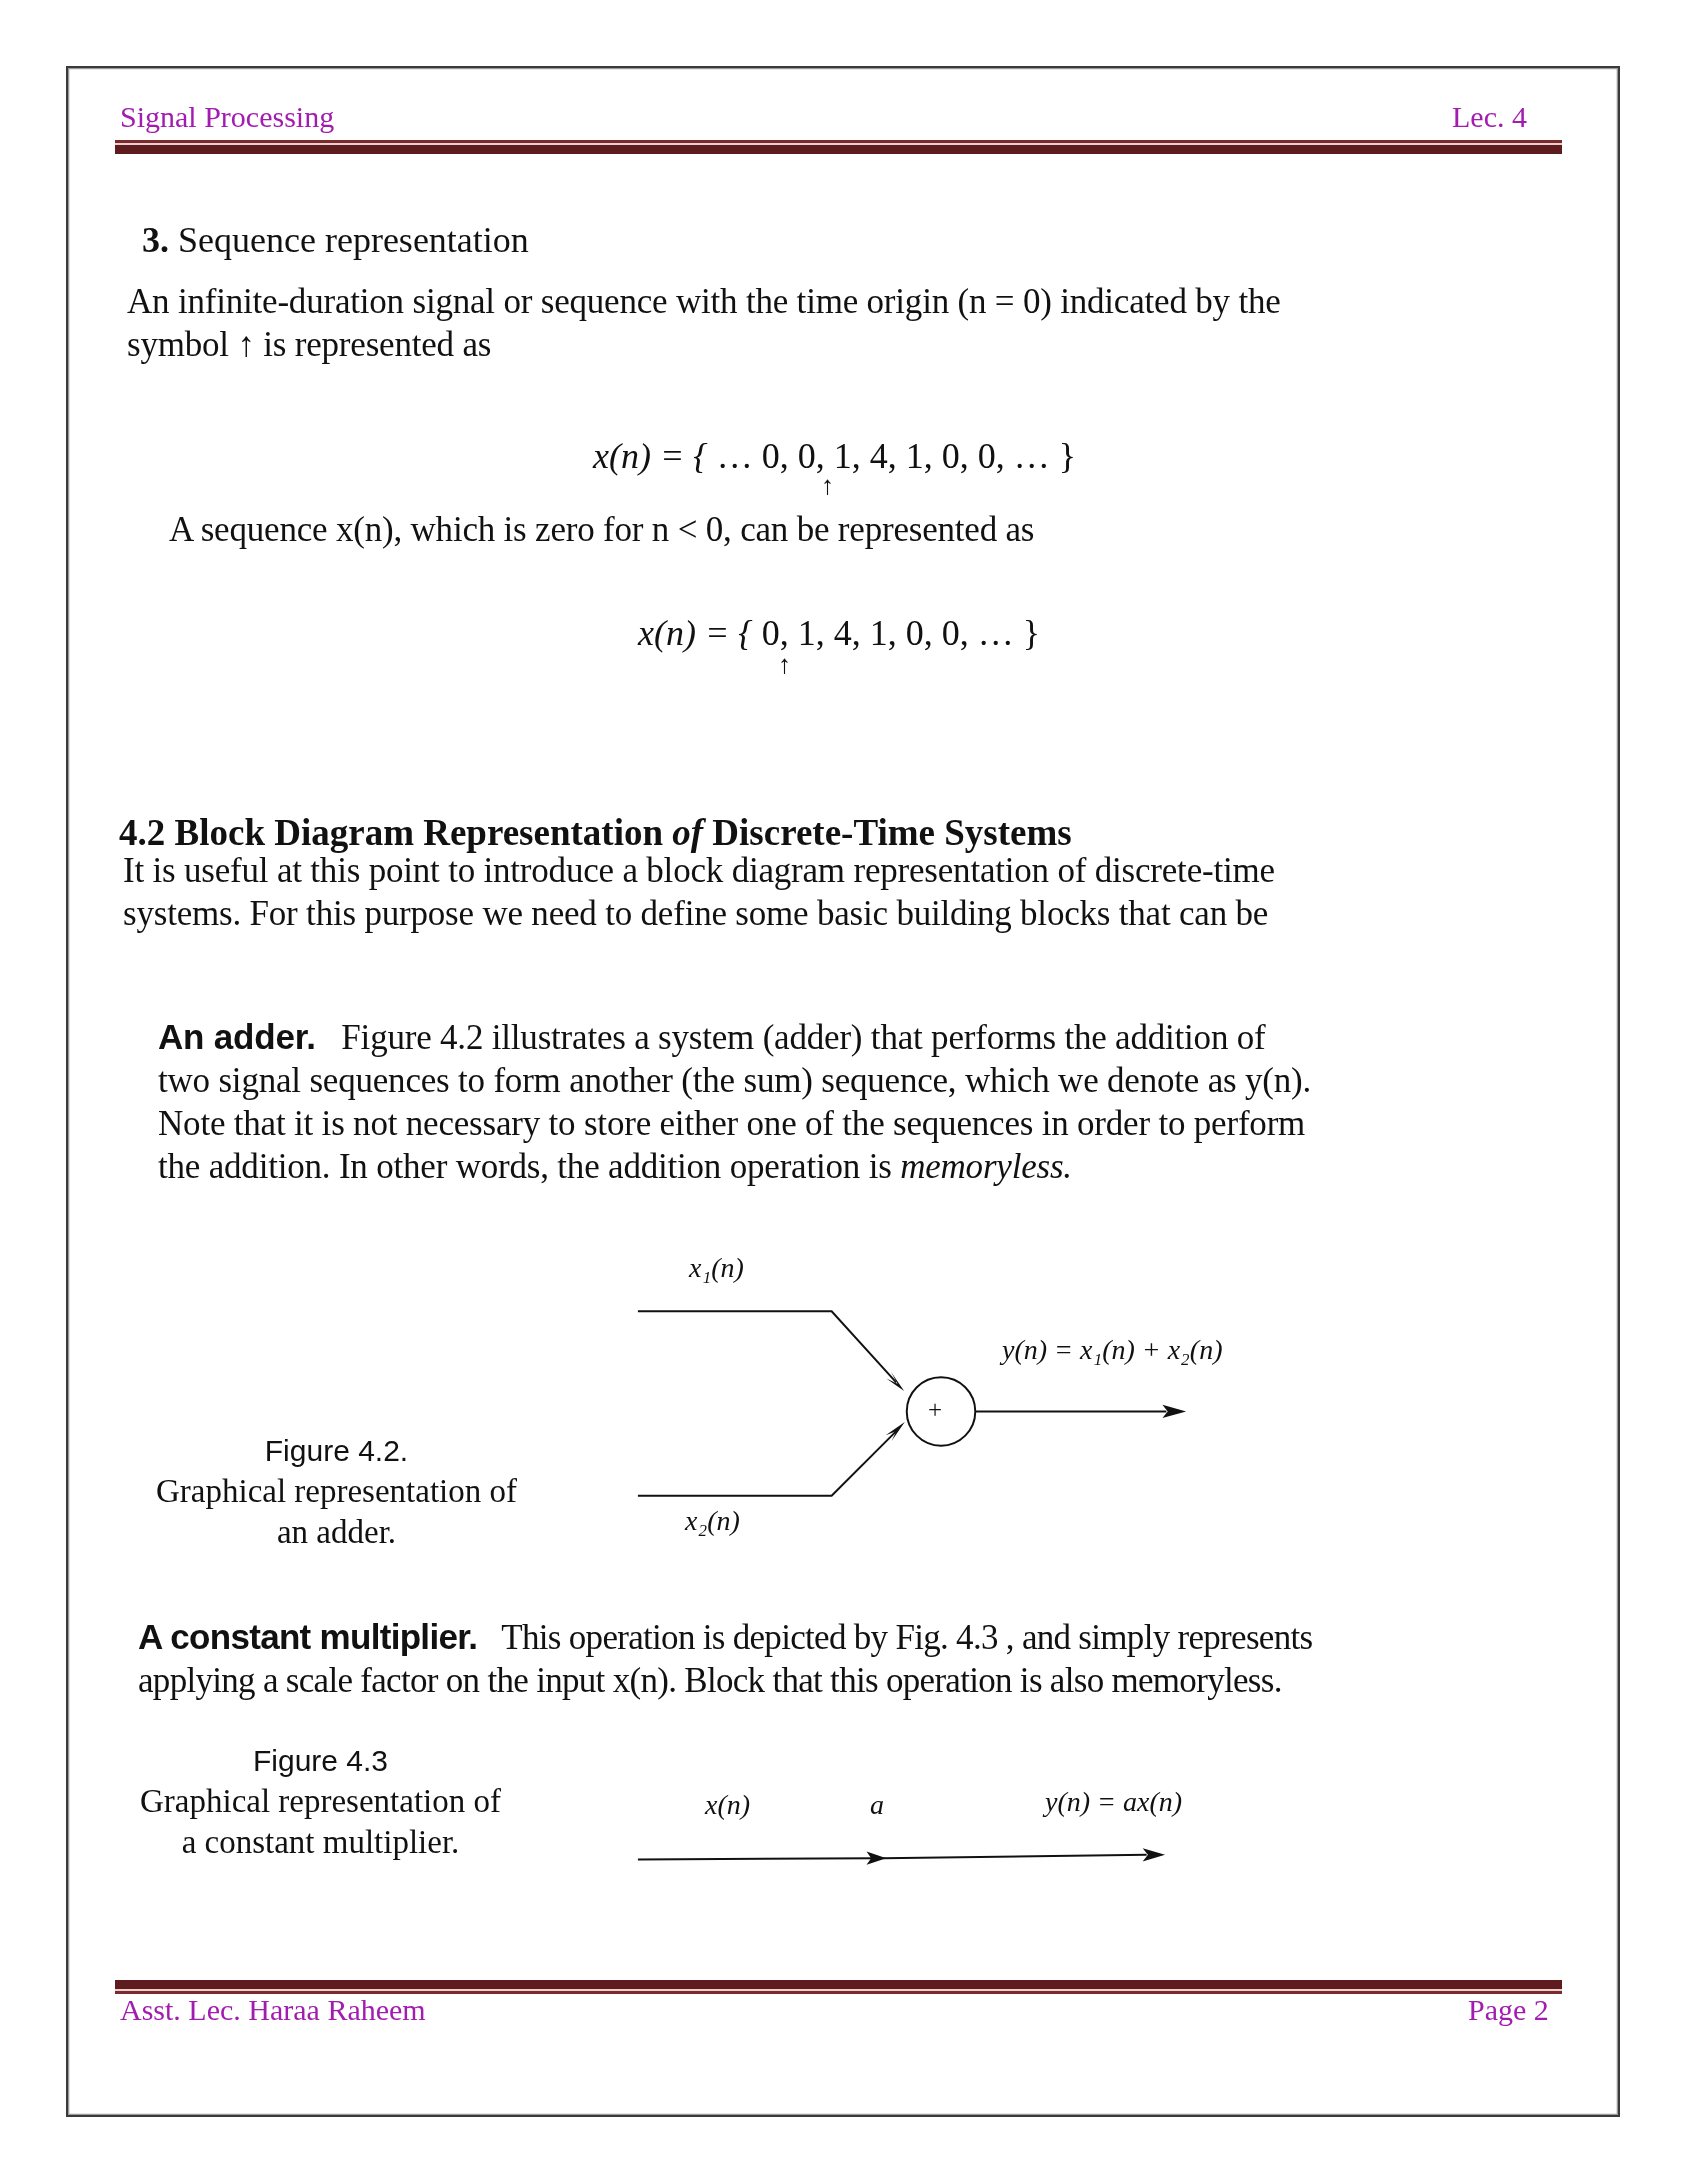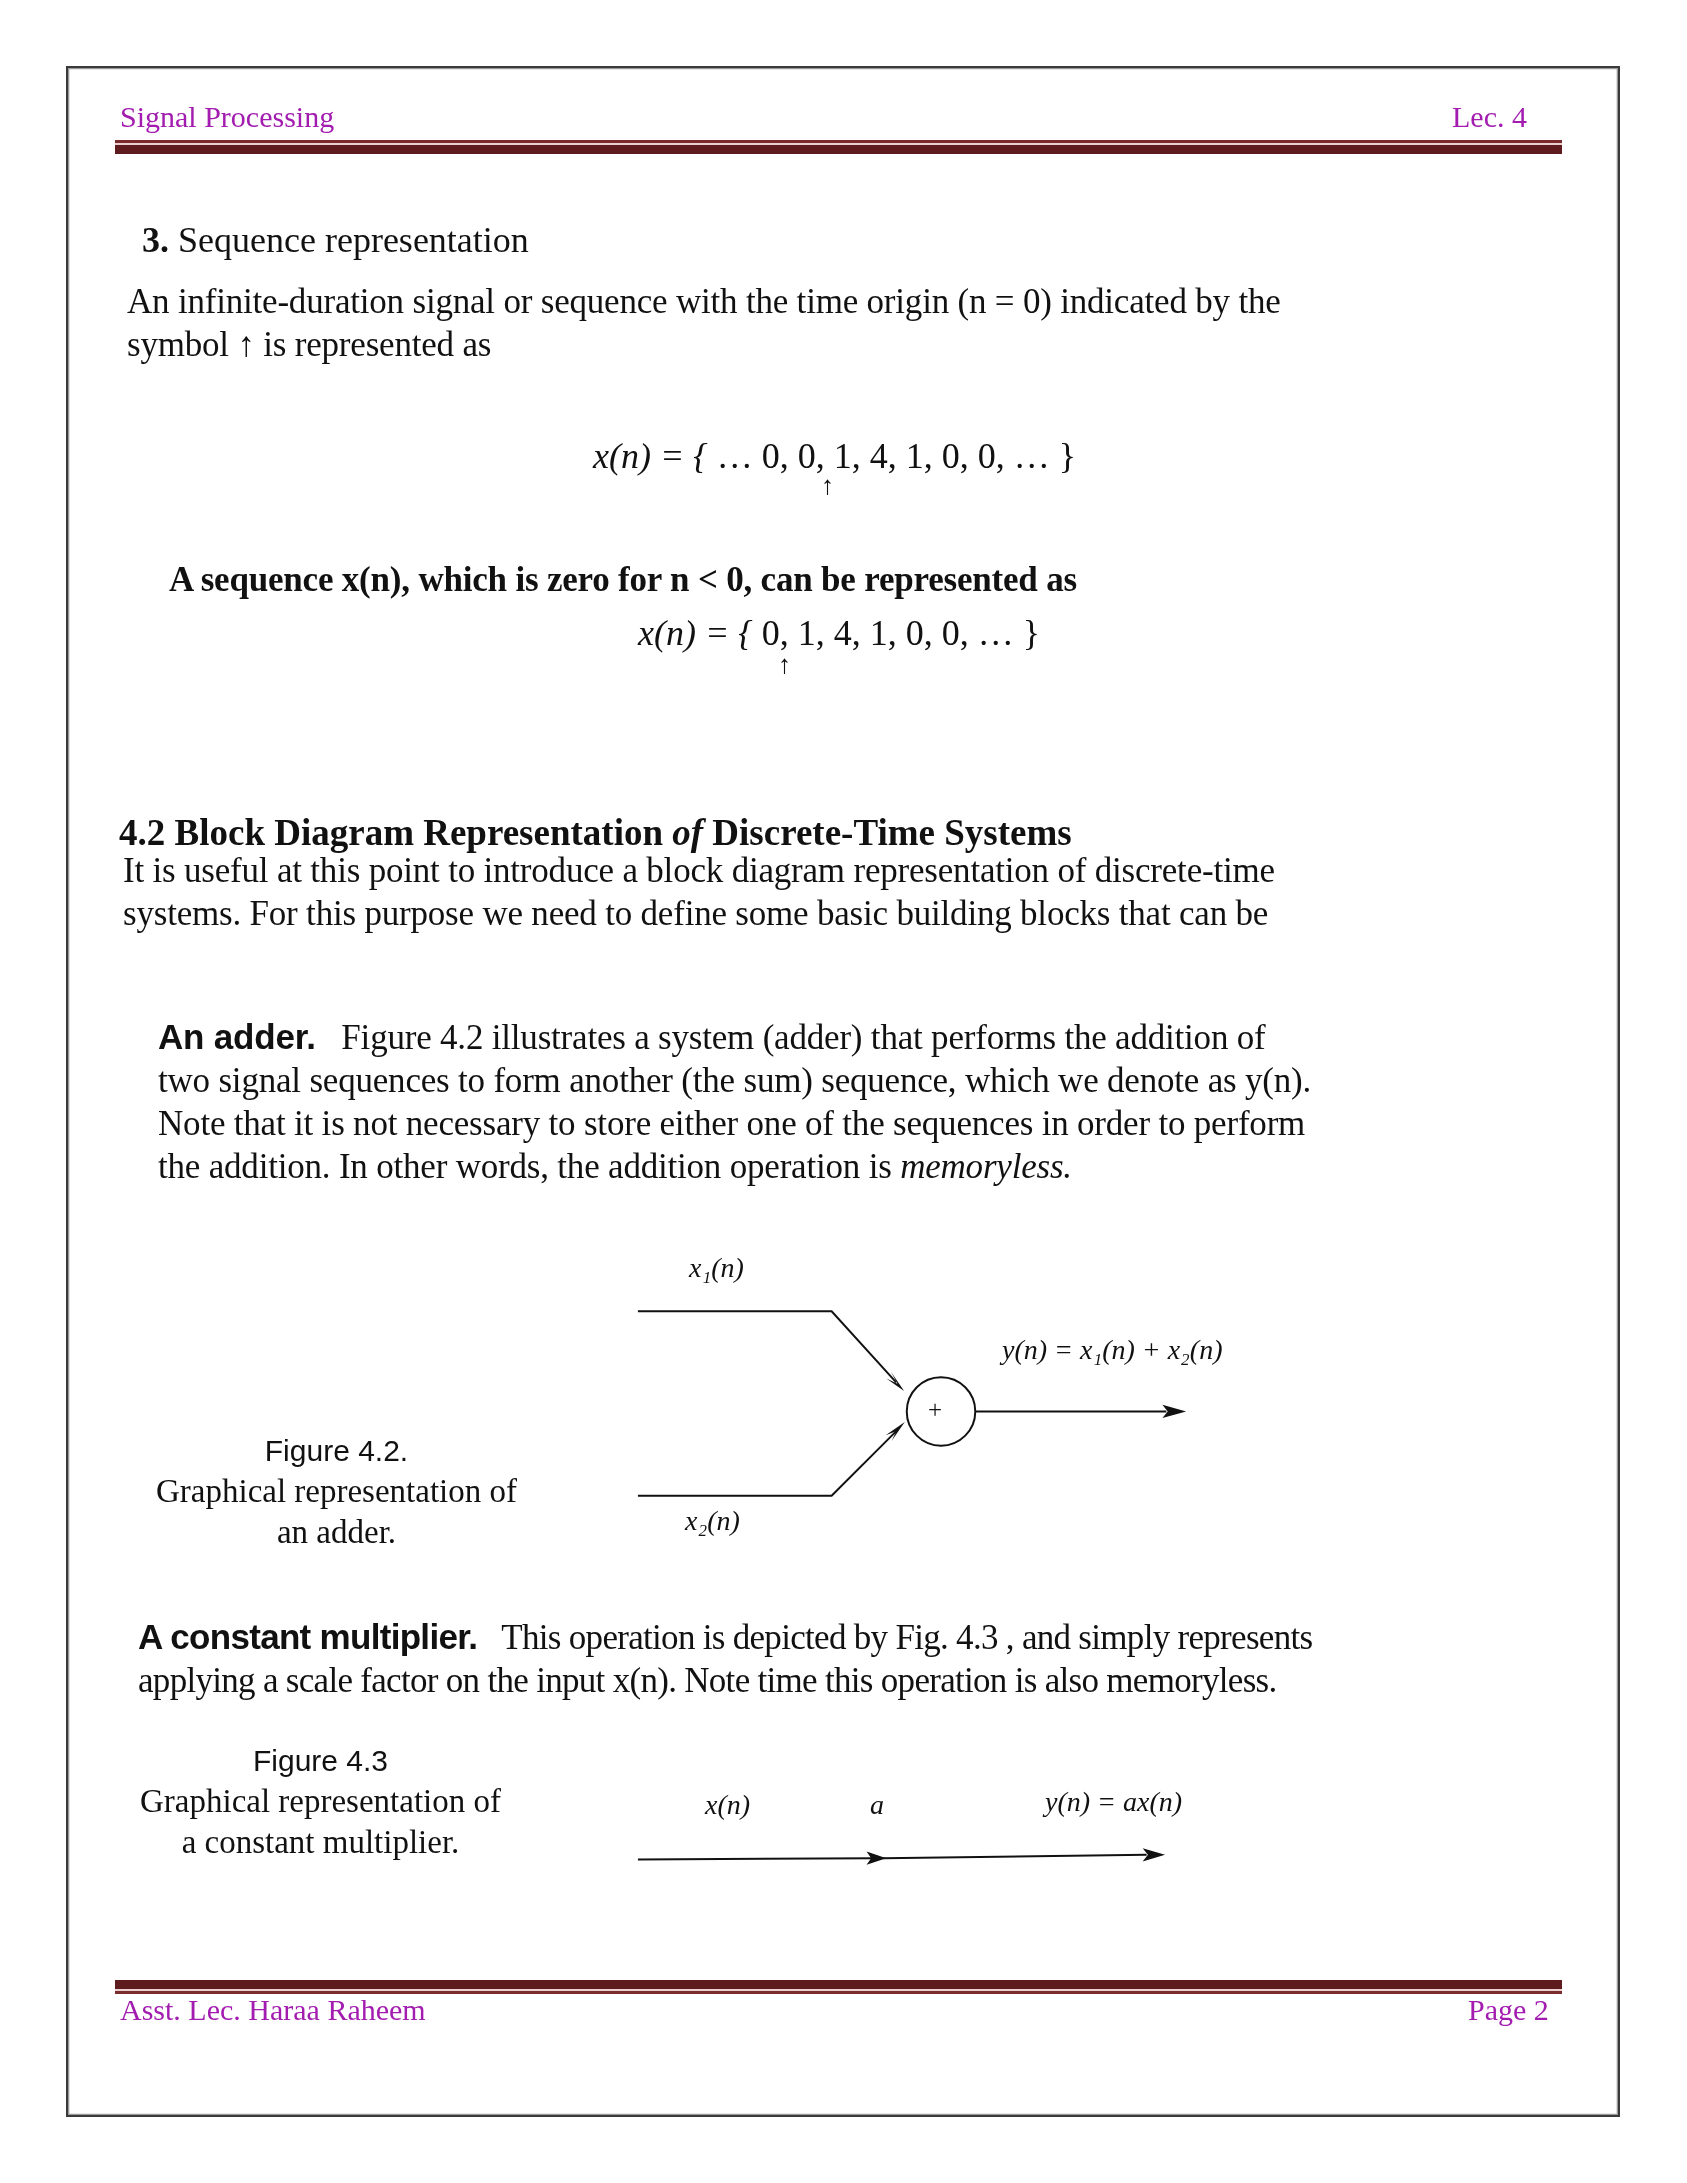--- a/index.html
+++ b/index.html
@@ -45,21 +45,21 @@
   <div>An infinite-duration signal or sequence with the time origin (n = 0) indicated by the</div>
   <div>symbol ↑ is represented as</div>
 </div>
 
 <div class="abs eq" style="left:593px; top:435px;">
   <i>x(n) = {</i>
   <span>… 0, 0, 1, 4, 1, 0, 0, … }</span>
 </div>
 <div class="arrow-up" style="left:821px; top:473px;">↑</div>
 
-<div class="abs body-text" style="left:169px; top:558px;font-weight:bold;">A sequence x(n), which is zero for n &lt; 0, can be represented as</div>
+<div class="abs body-text" style="left:169px; top:508px;">A sequence x(n), which is zero for n &lt; 0, can be represented as</div>
 
 <div class="abs eq" style="left:638px; top:612px;">
   <i>x(n) = {</i>
   <span>0, 1, 4, 1, 0, 0, … }</span>
 </div>
 <div class="arrow-up" style="left:778px; top:652px;">↑</div>
 
 <div class="abs h42" style="left:119px; top:763px;">
   <span>4.2 Block Diagram Representation </span><i>of</i><span> Discrete-Time Systems</span>
 </div>
@@ -105,21 +105,21 @@
 <div class="abs diag-label" style="left:1002px; top:1334px;">y(n) = x₁(n) + x₂(n)</div>
 
 <div class="abs cap" style="left:156px; top:1430px;">
   <div class="sans" style="font-size:30px;">Figure 4.2.</div>
   <div>Graphical representation of</div>
   <div>an adder.</div>
 </div>
 
 <div class="abs body-text" style="left:138px; top:1615px; width:1417px; letter-spacing:-0.7px;">
   <div><span class="sans-b">A constant multiplier.</span>&nbsp;&nbsp;&nbsp;<span>This operation is depicted by Fig.  4.3  , and simply represents</span></div>
-  <div>applying a scale factor on the input x(n). Note time this operation is also memoryless.</div>
+  <div>applying a scale factor on the input x(n). Block that this operation is also memoryless.</div>
 </div>
 
 <div class="abs cap" style="left:140px; top:1740px;">
   <div class="sans" style="font-size:30px;">Figure 4.3</div>
   <div>Graphical representation of</div>
   <div>a constant multiplier.</div>
 </div>
 
 <div class="abs diag-label" style="left:705px; top:1789px;">x(n)</div>
 <div class="abs diag-label" style="left:870px; top:1789px;">a</div>

